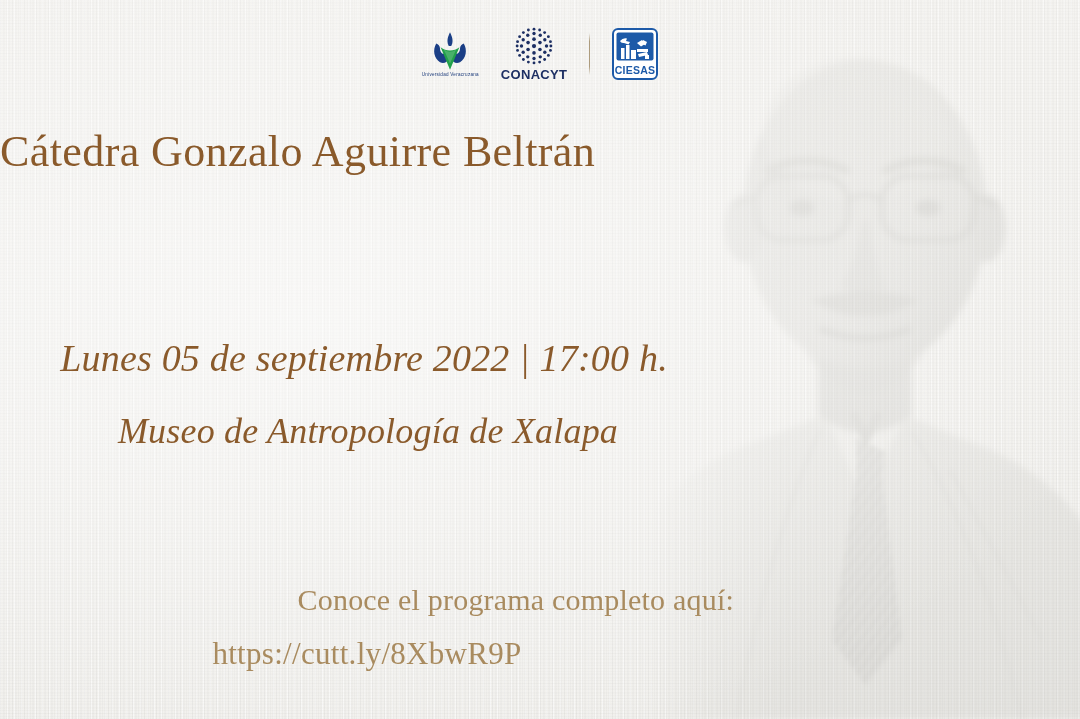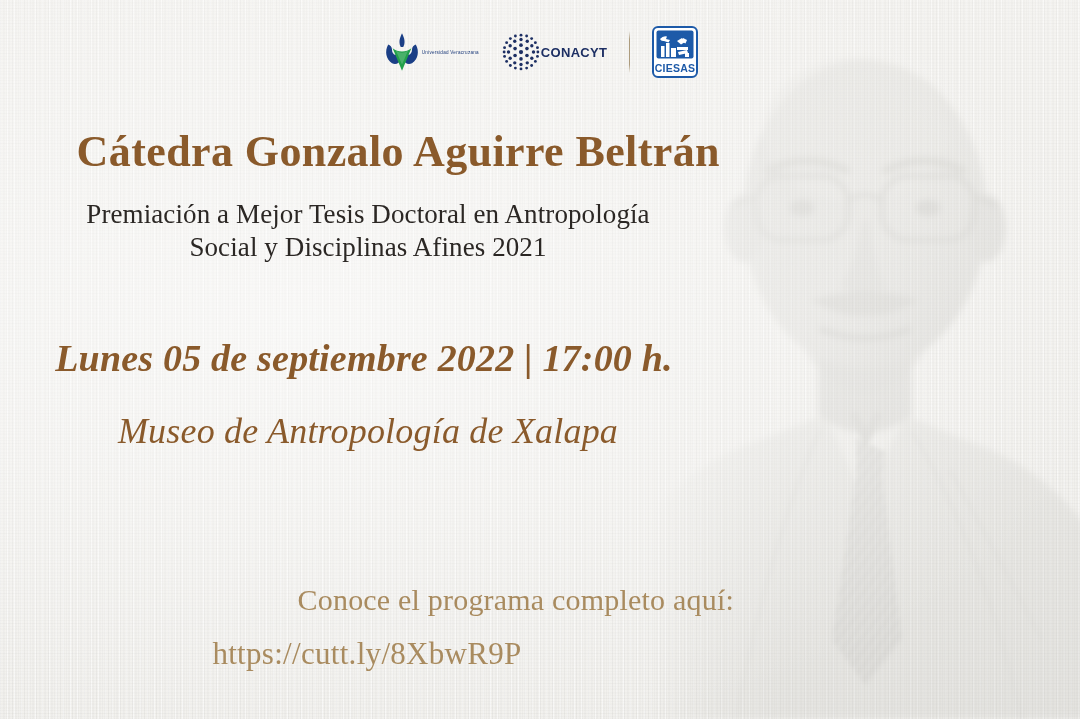--- a/index.html
+++ b/index.html
@@ -65,21 +65,21 @@
     position: absolute;
     top: 26px;
     left: 0;
     width: 100%;
     display: flex;
     justify-content: center;
     align-items: center;
     gap: 22px;
     z-index: 5;
   }
-  .logo-item { display: flex; flex-direction: row; align-items: center; }
+  .logo-item { display: flex; flex-direction: column; align-items: center; }
   .uv-caption {
     font-family: "Liberation Sans", sans-serif;
     font-size: 4.6px;
     letter-spacing: .25px;
     color: #1b3a7a;
     margin-top: 1px;
     white-space: nowrap;
   }
   .conacyt-caption {
     font-family: "Liberation Sans", sans-serif;
@@ -100,23 +100,23 @@
     position: absolute;
     inset: 0;
     z-index: 6;
   }
 
   .title {
     position: absolute;
     top: 126px;
     left: 0;
     width: 720px;
-    text-align: right;
+    text-align: left;
     font-size: 44px;
-    font-weight: bold;
+    font-weight: normal;
     color: #8a5a2b;
     letter-spacing: .4px;
     white-space: nowrap;
   }
 
   .subtitle {
     position: absolute;
     top: 198px;
     left: 0;
     width: 736px;
@@ -127,21 +127,21 @@
     letter-spacing: .1px;
   }
 
   .date-line {
     position: absolute;
     top: 336px;
     left: 0;
     width: 728px;
     text-align: center;
     font-size: 38px;
-    font-weight: bold;
+    font-weight: normal;
     font-style: italic;
     color: #8a5a2b;
     letter-spacing: .2px;
     white-space: nowrap;
   }
 
   .venue-line {
     position: absolute;
     top: 410px;
     left: 0;
@@ -357,24 +357,20 @@
         <text x="46" y="92" font-family="Liberation Sans, sans-serif" font-size="21" font-weight="bold" fill="#1d5aa8" text-anchor="middle" letter-spacing="0.5">CIESAS</text>
       </svg>
     </div>
 
   </div>
 
   <div class="content">
 
     <div class="title">Cátedra Gonzalo Aguirre Beltrán</div>
 
-    <div class="subtitle">
-      <div>Premiación a Mejor Tesis Doctoral en Antropología</div>
-      <div>Social y Disciplinas Afines 2021</div>
-    </div>
 
     <div class="date-line">Lunes 05 de septiembre 2022 | 17:00 h.</div>
 
     <div class="venue-line">Museo de Antropología de Xalapa</div>
 
     <div class="cta-line">Conoce el programa completo aquí:</div>
 
     <a class="url-line" href="#">https://cutt.ly/8XbwR9P</a>
 
   </div>

